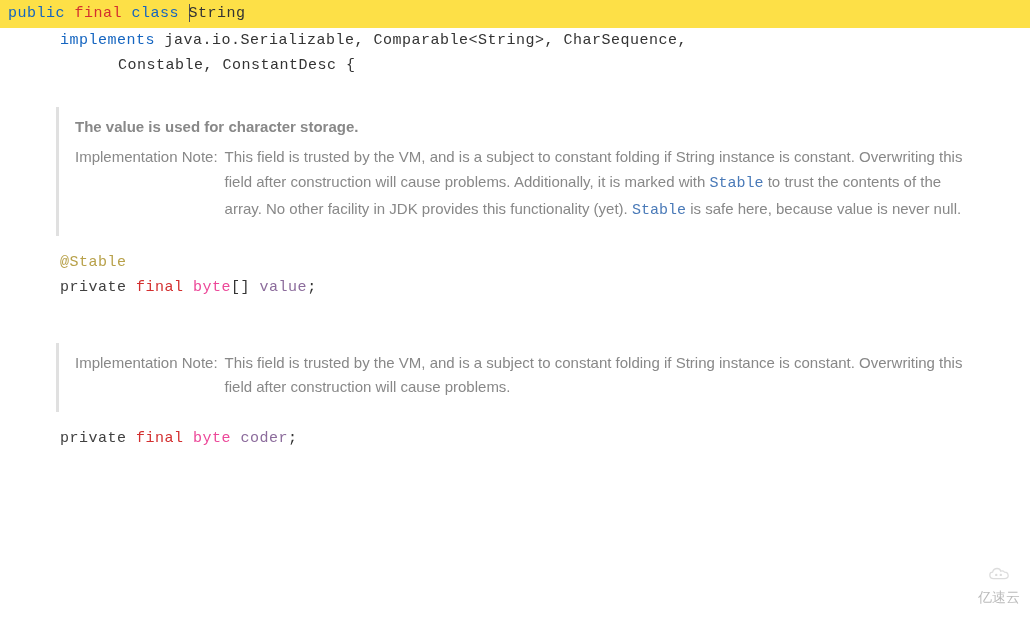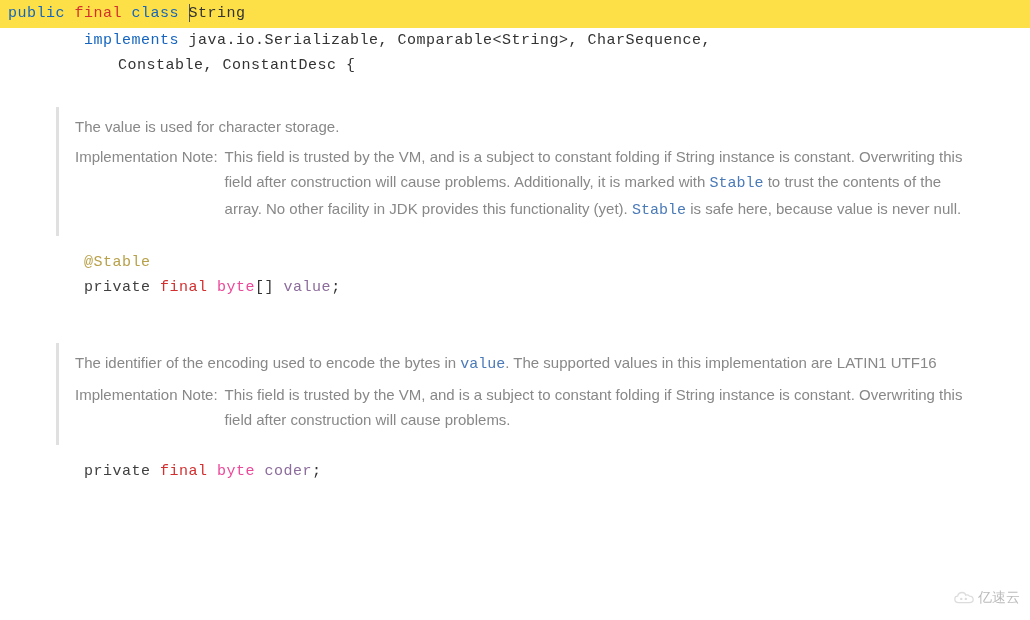--- a/index.html
+++ b/index.html
@@ -16,21 +16,21 @@
     }
     .code-line {
       white-space: pre;
       letter-spacing: 0.5px;
     }
     .line-highlight {
       background: #fde047;
       width: 1030px;
       padding: 1px 8px;
     }
-    .indent { padding-left: 84px; }
+    .indent { padding-left: 60px; }
     .kw-access { color: #1565c0; }
     .kw-final { color: #d32f2f; }
     .kw-class { color: #1565c0; }
     .kw-implements { color: #1565c0; }
     .kw-private { color: #404040; }
     .type-name { color: #333; }
     .class-name { color: #333; }
     .annotation { color: #b8a14a; }
     .var-name { color: #8c6c9c; }
     .punct { color: #333; }
@@ -41,20 +41,21 @@
       padding: 8px 16px 12px 16px;
       border-left: 3px solid #e0e0e0;
       font-family: -apple-system, BlinkMacSystemFont, "Segoe UI", Arial, sans-serif;
       color: #888;
       line-height: 1.65;
       width: 930px;
       font-size: 15px;
     }
     .doc-intro {
       margin-bottom: 6px;
+      font-weight: bold;
     }
     .doc-row {
       display: flex;
       gap: 7px;
     }
     .doc-label {
       min-width: 124px;
       flex-shrink: 0;
     }
     .doc-body {
@@ -69,20 +70,21 @@
       position: absolute;
       right: 10px;
       bottom: 10px;
       color: #bbb;
       font-family: Arial, sans-serif;
       font-size: 14px;
       display: flex;
       align-items: center;
       gap: 3px;
       user-select: none;
+      flex-direction: column;
     }
     .watermark svg {
       width: 22px;
       height: 18px;
       opacity: 0.5;
     }
     .spacer { height: 14px; }
     .cursor-bar {
       display: inline-block;
       width: 1px;
@@ -112,21 +114,20 @@
   </div>
 </div>
 
 <div class="code-line indent"><span class="annotation">@Stable</span></div>
 <div class="code-line indent"><span class="kw-private">private</span> <span class="kw-final">final</span> <span class="byte-type">byte</span><span class="punct">[]</span> <span class="var-name">value</span><span class="punct">;</span></div>
 
 <div class="spacer"></div>
 <div class="spacer"></div>
 
 <div class="doc-block">
-  <div class="doc-intro"><span>The identifier of the encoding used to encode the bytes in </span><span class="doc-code">value</span><span>. The supported values in this implementation are LATIN1 UTF16</span></div>
   <div class="doc-row">
     <div class="doc-label">Implementation Note:</div>
     <div class="doc-body">This field is trusted by the VM, and is a subject to constant folding if String instance is constant. Overwriting this field after construction will cause problems.</div>
   </div>
 </div>
 
 <div class="code-line indent"><span class="kw-private">private</span> <span class="kw-final">final</span> <span class="byte-type">byte</span> <span class="var-name">coder</span><span class="punct">;</span></div>
 
 <div class="watermark">
   <svg viewBox="0 0 24 18" fill="none" stroke="#bbb" stroke-width="1.4">

